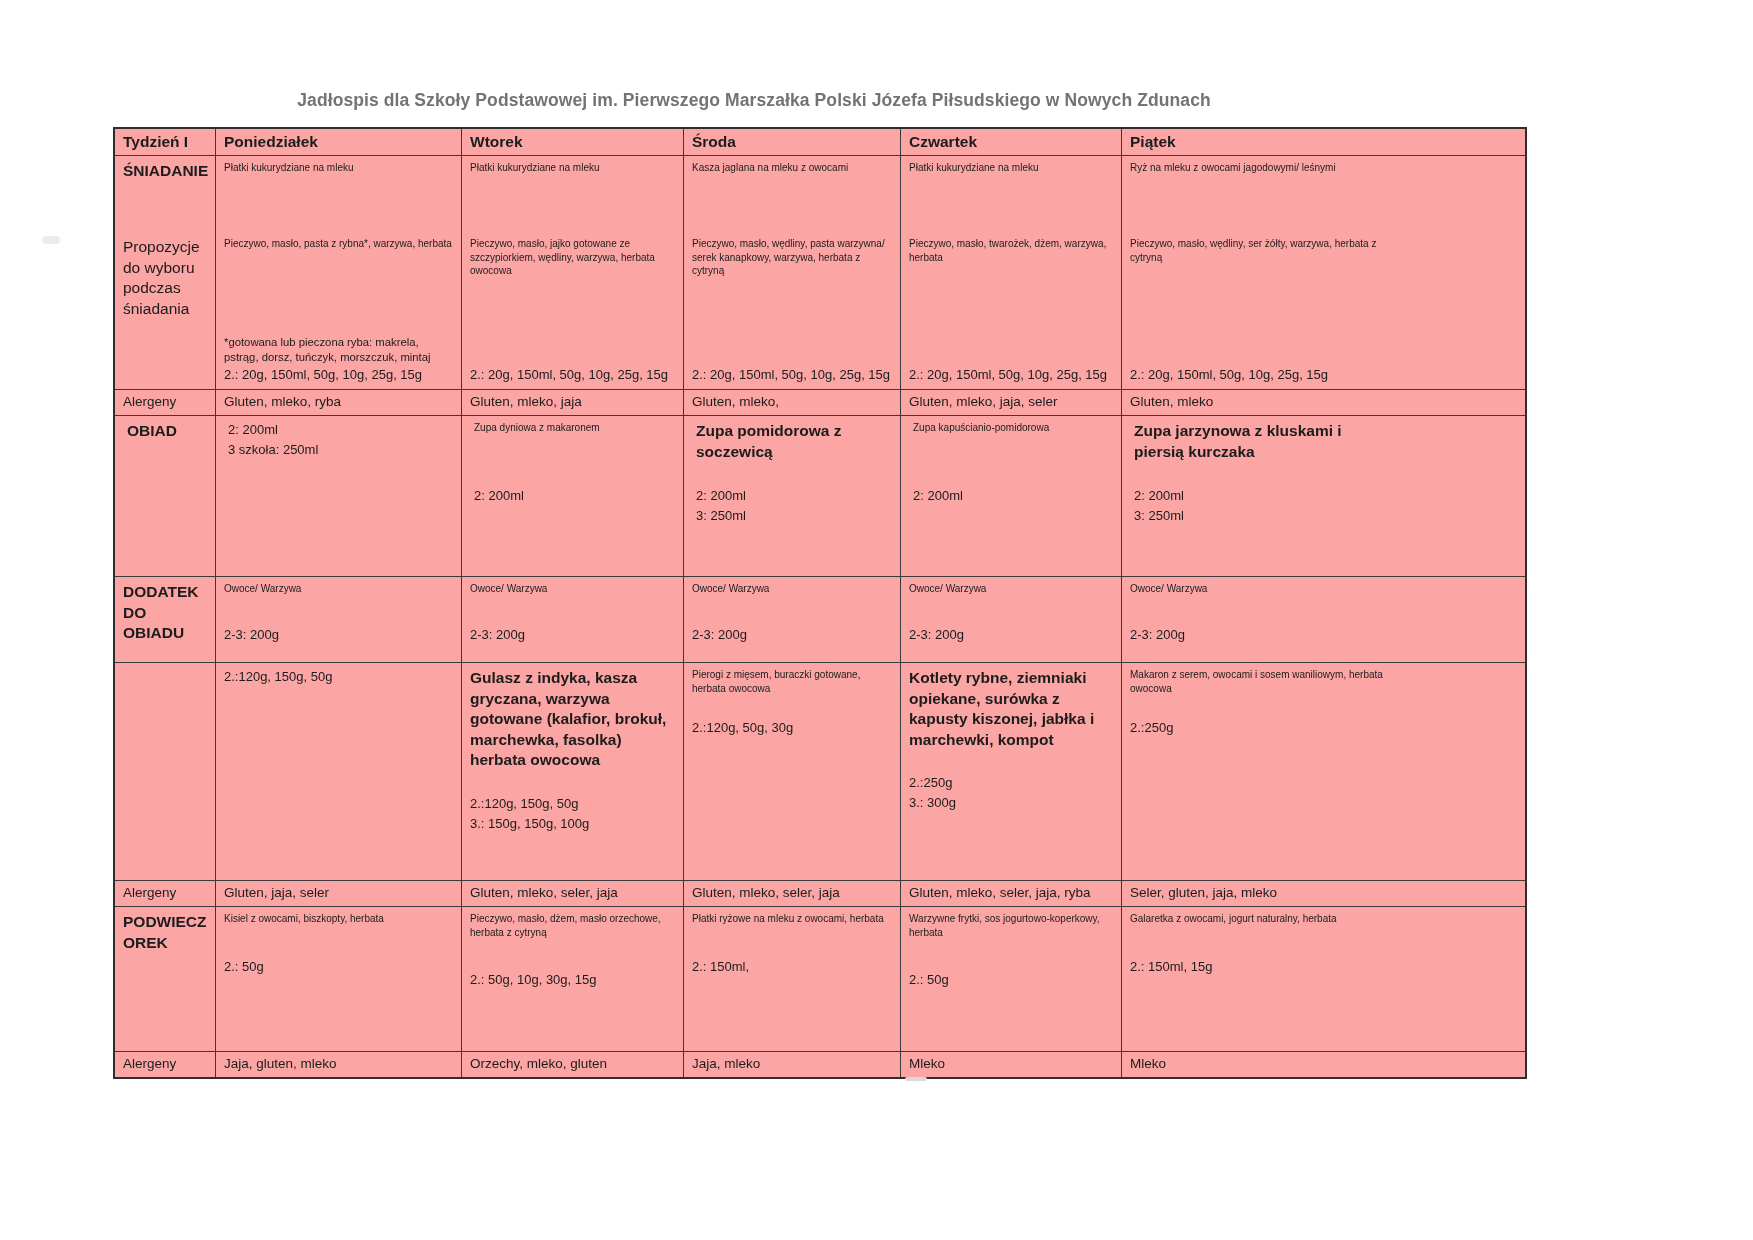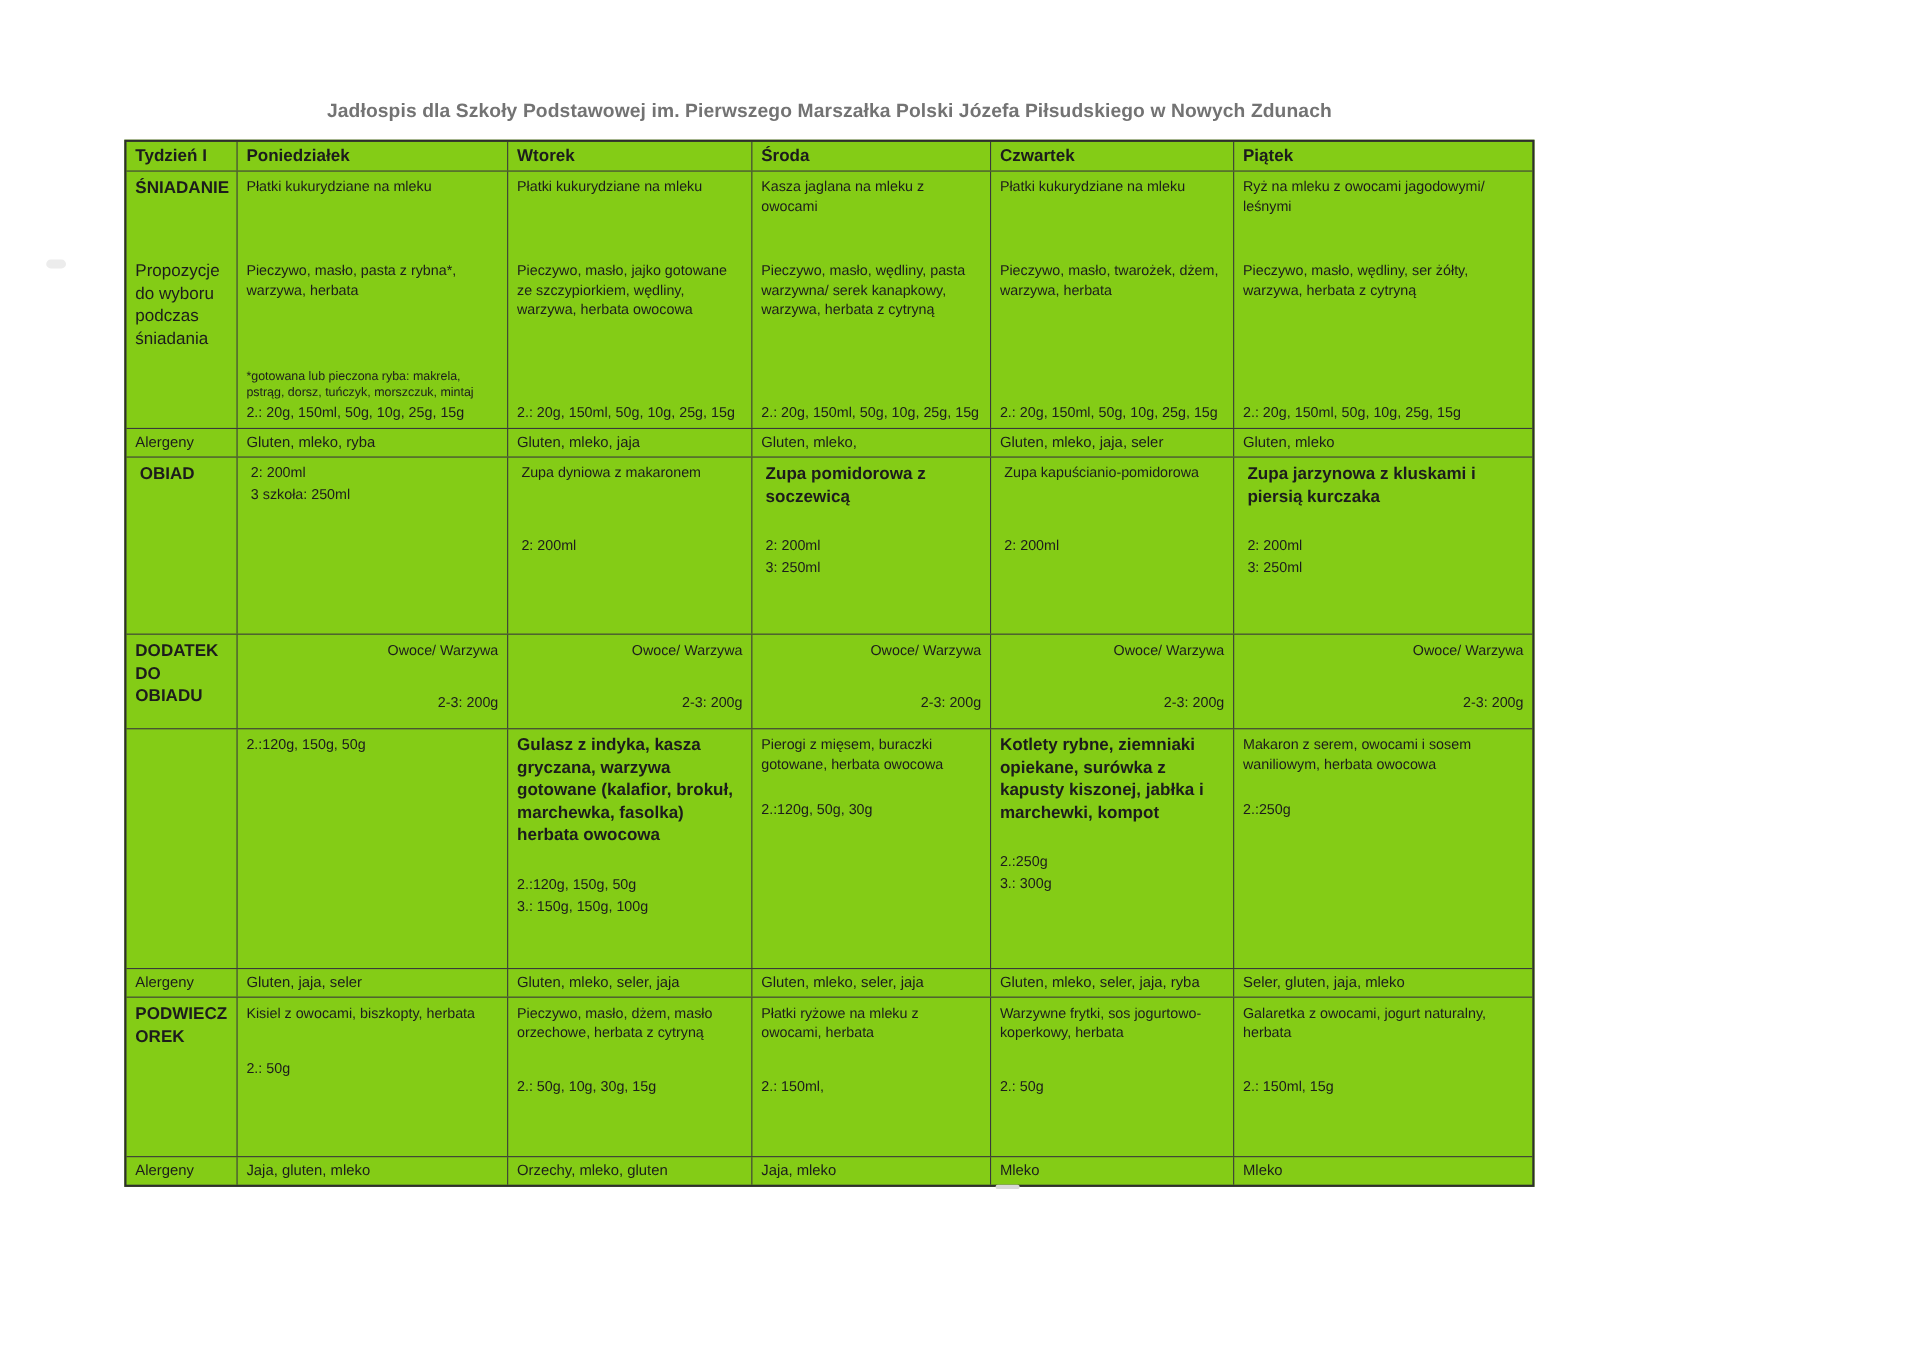--- a/index.html
+++ b/index.html
@@ -11,24 +11,24 @@
     color:#1c1c1c;
     -webkit-font-smoothing:antialiased;
   }
   .page{position:absolute;inset:0;background:#ffffff;}
   .title{
     position:absolute;left:113px;top:90px;width:1282px;
     text-align:center;font-weight:700;font-size:17.5px;color:#737373;
     letter-spacing:.1px;
   }
   .menu-table{
-    position:absolute;left:113px;top:127px;width:1282px;
+    position:absolute;left:113px;top:127px;width:1414px;
     border:2px solid #2e2e2e;
     box-sizing:border-box;
-    background:#84cc16;
+    background:#fca5a5;
   }
   .trow{
     display:grid;
     grid-template-columns:100px 246px 222px 217px 221px 272px;
     border-top:1px solid #3a3a3a;
     box-sizing:border-box;
   }
   .trow:first-child{border-top:none;}
   .cell{
     border-left:1px solid #3a3a3a;
@@ -37,26 +37,26 @@
     display:flex;flex-direction:column;
     overflow:hidden;
   }
   .cell:first-child{border-left:none;}
   .para{margin:0;line-height:1.32;}
   
   .row-header   .cell{min-height:25px;padding-top:3px;padding-bottom:3px;}
   .row-breakfast .cell{min-height:233px;}
   .row-allergens .cell{min-height:25px;padding-top:3px;padding-bottom:3px;}
   .row-dinner   .cell{min-height:160px;padding-left:12px;}
-  .row-side     .cell{min-height:85px;align-items:flex-end;}
+  .row-side     .cell{min-height:85px;}
   .row-main     .cell{min-height:217px;}
   .row-snack    .cell{min-height:144px;}
   
   .hdr{font-weight:700;font-size:15.5px;}
-  .dish{font-size:13px;}
+  .dish{font-size:10px;}
   .dish-bold{font-size:15.5px;font-weight:700;}
   .portion{font-size:13px;}
   .allergen{font-size:13.5px;}
   .footnote{font-size:11.3px;line-height:1.3;}
   .lbl-title{font-weight:700;font-size:15.5px;}
   .lbl-sub{font-size:15.5px;}
   .lbl-sm{font-size:13.5px;}
   
   .row-breakfast .dish:first-child,
   .row-breakfast .lbl-title:first-child{min-height:76px;}

